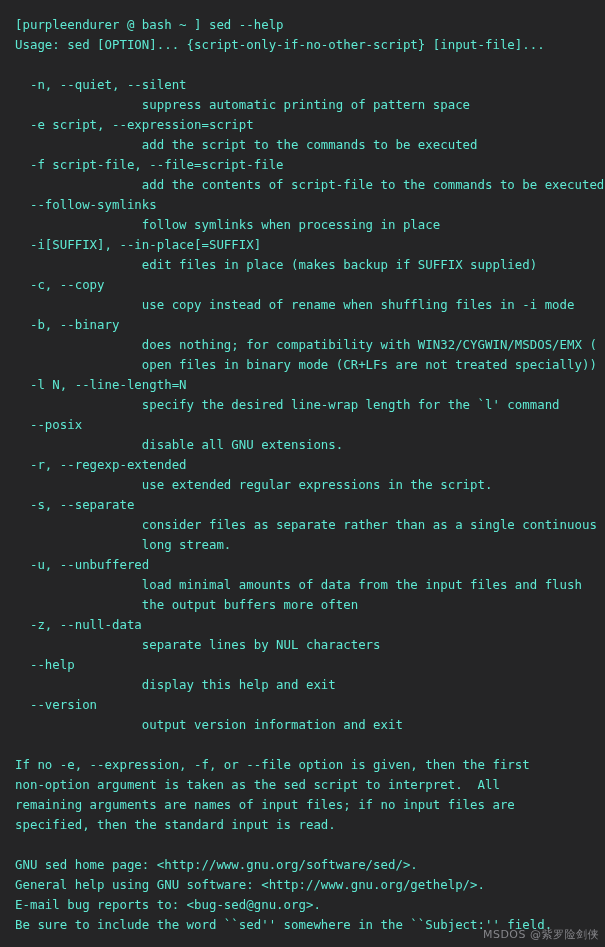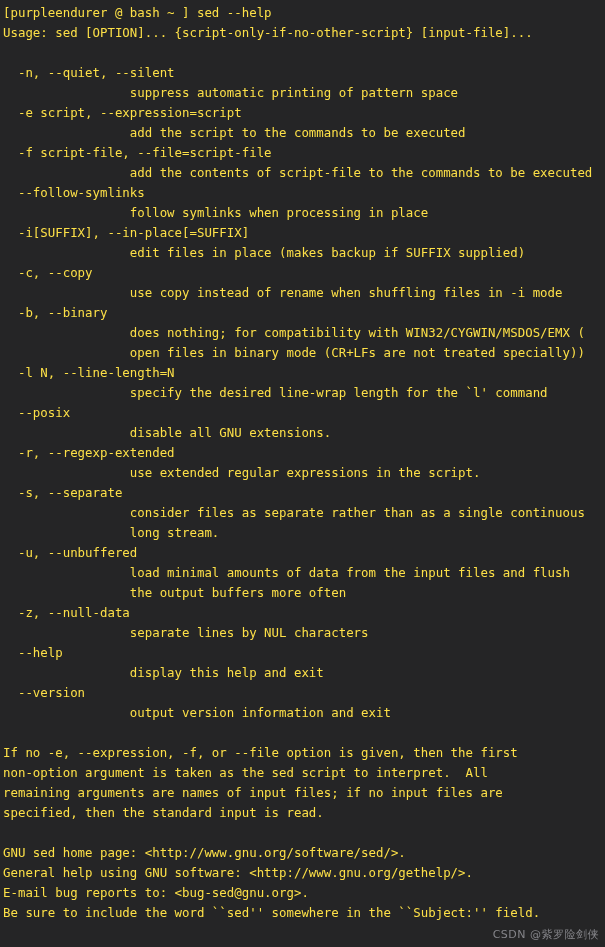--- a/index.html
+++ b/index.html
@@ -23,27 +23,27 @@
     background: #252526;
     color: #e4e4e4;
     font-family: "DejaVu Sans Mono", "Liberation Mono", monospace;
     font-size: 12.4px;
     line-height: 20px;
     letter-spacing: 0px;
     padding: 3px 0 0 0;
     box-sizing: border-box;
   }
   #terminal-output {
-    margin: 0;
+    margin: 12px;
     padding: 0;
     white-space: pre;
     font-family: inherit;
     font-size: inherit;
     line-height: 20px;
-    color: #fde047;
+    color: #5eead4;
   }
   .term-line {
     height: 20px;
     line-height: 20px;
     white-space: pre;
     font-family: inherit;
     font-size: inherit;
     display: block;
     padding-left: 3px;
   }
@@ -75,13 +75,13 @@
     opacity: 0.92;
   }
 </style>
 </head>
 <body>
 
 <div id="terminal">
   <div id="terminal-output"><div class="term-line">[purpleendurer @ bash ~ ] sed --help</div><div class="term-line">Usage: sed [OPTION]... {script-only-if-no-other-script} [input-file]...</div><div class="term-line"></div><div class="term-line">  -n, --quiet, --silent</div><div class="term-line">                 suppress automatic printing of pattern space</div><div class="term-line">  -e script, --expression=script</div><div class="term-line">                 add the script to the commands to be executed</div><div class="term-line">  -f script-file, --file=script-file</div><div class="term-line">                 add the contents of script-file to the commands to be executed</div><div class="term-line">  --follow-symlinks</div><div class="term-line">                 follow symlinks when processing in place</div><div class="term-line">  -i[SUFFIX], --in-place[=SUFFIX]</div><div class="term-line">                 edit files in place (makes backup if SUFFIX supplied)</div><div class="term-line">  -c, --copy</div><div class="term-line">                 use copy instead of rename when shuffling files in -i mode</div><div class="term-line">  -b, --binary</div><div class="term-line">                 does nothing; for compatibility with WIN32/CYGWIN/MSDOS/EMX (</div><div class="term-line">                 open files in binary mode (CR+LFs are not treated specially))</div><div class="term-line">  -l N, --line-length=N</div><div class="term-line">                 specify the desired line-wrap length for the `l' command</div><div class="term-line">  --posix</div><div class="term-line">                 disable all GNU extensions.</div><div class="term-line">  -r, --regexp-extended</div><div class="term-line">                 use extended regular expressions in the script.</div><div class="term-line">  -s, --separate</div><div class="term-line">                 consider files as separate rather than as a single continuous</div><div class="term-line">                 long stream.</div><div class="term-line">  -u, --unbuffered</div><div class="term-line">                 load minimal amounts of data from the input files and flush</div><div class="term-line">                 the output buffers more often</div><div class="term-line">  -z, --null-data</div><div class="term-line">                 separate lines by NUL characters</div><div class="term-line">  --help</div><div class="term-line">                 display this help and exit</div><div class="term-line">  --version</div><div class="term-line">                 output version information and exit</div><div class="term-line"></div><div class="term-line">If no -e, --expression, -f, or --file option is given, then the first</div><div class="term-line">non-option argument is taken as the sed script to interpret.  All</div><div class="term-line">remaining arguments are names of input files; if no input files are</div><div class="term-line">specified, then the standard input is read.</div><div class="term-line"></div><div class="term-line">GNU sed home page: &lt;http://www.gnu.org/software/sed/&gt;.</div><div class="term-line">General help using GNU software: &lt;http://www.gnu.org/gethelp/&gt;.</div><div class="term-line">E-mail bug reports to: &lt;bug-sed@gnu.org&gt;.</div><div class="term-line">Be sure to include the word ``sed'' somewhere in the ``Subject:'' field.</div></div>
 </div>
 
-<div id="watermark">CSDN @紫罗险剑侠</div>
+<div id="watermark">MSDOS @紫罗险剑侠</div>
 
 </body></html>

